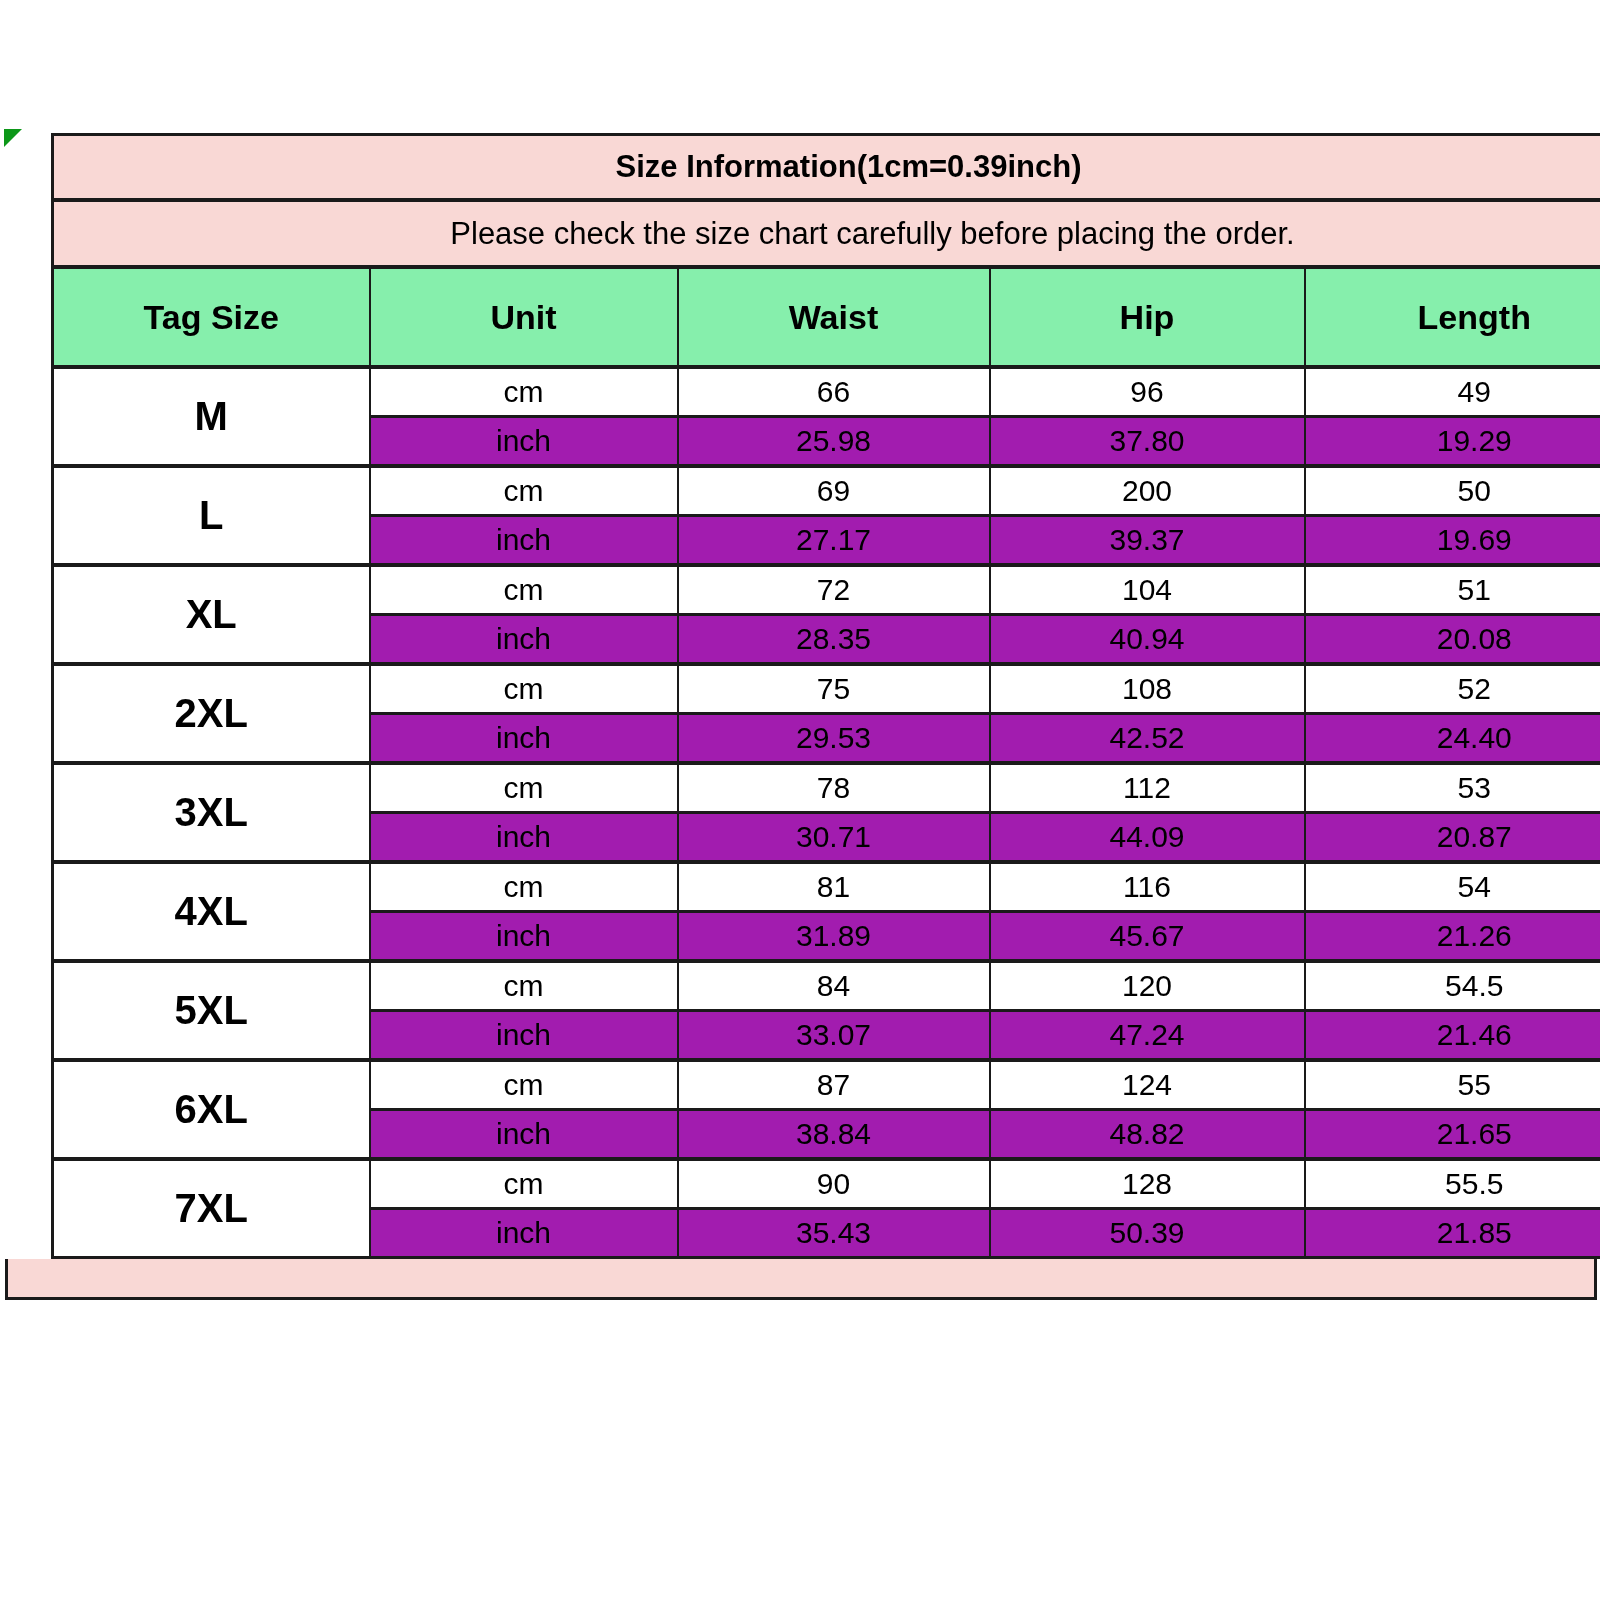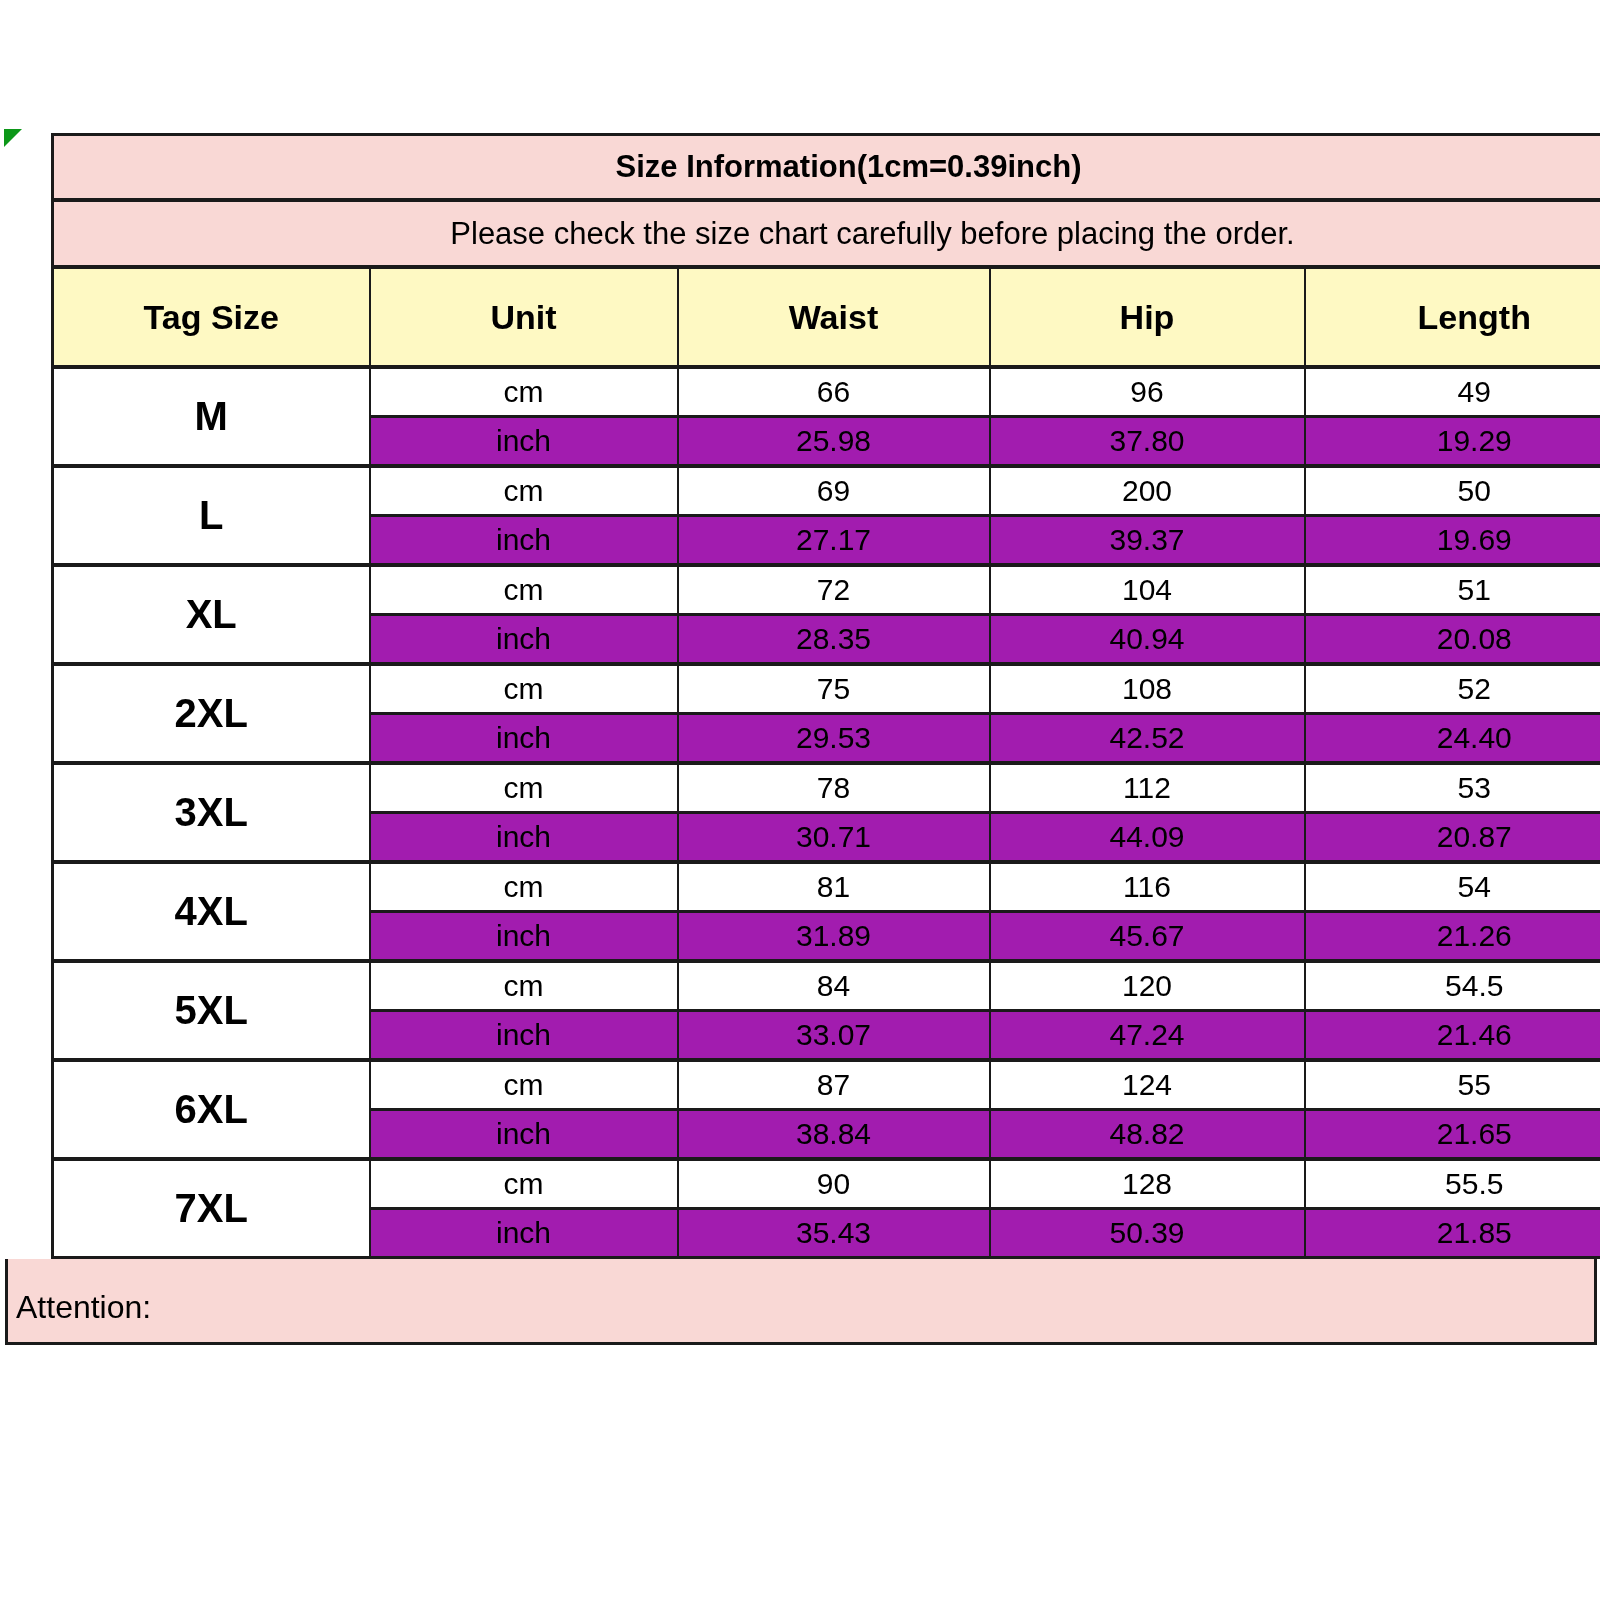--- a/index.html
+++ b/index.html
@@ -53,21 +53,21 @@
   tr.subtitle-row td {
     height: 63px;
     background: #f9d8d5;
     font-size: 31px;
     font-weight: normal;
     border-bottom-width: 4px;
     padding-left: 48px;
   }
   tr.header-row td {
     height: 96px;
-    background: #fef9c3;
+    background: #86efac;
     font-size: 34px;
     font-weight: bold;
   }
   tbody.size-rows td { height: 46px; font-size: 30px; background: #ffffff; }
   tbody.size-rows tr.cm-row td { border-top-width: 4px; }
   tbody.size-rows tr.inch-row td { background: #a21caf; }
   tbody.size-rows td.size-cell {
     font-size: 40px;
     font-weight: bold;
     background: #ffffff;
@@ -227,16 +227,15 @@
           <tr class="inch-row">
             <td class="unit-cell">inch</td>
             <td class="value-cell">35.43</td>
             <td class="value-cell">50.39</td>
             <td class="value-cell">21.85</td>
           </tr>
         </tbody>
     </table>
 
     <div class="attention">
-      <div>Attention:</div>
     </div>
   </div>
 </div>
 
 </body></html>

